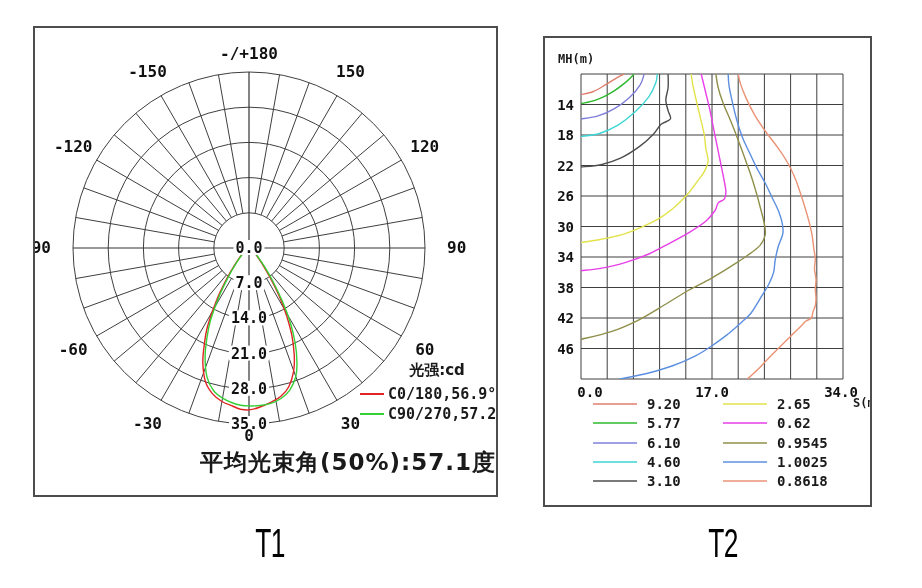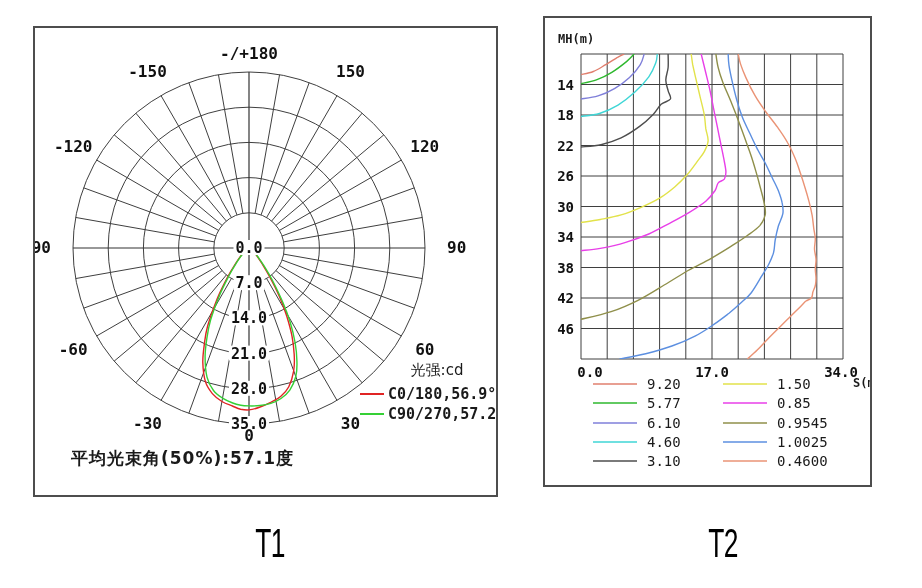--- a/index.html
+++ b/index.html
@@ -1,31 +1,31 @@
 <!DOCTYPE html>
 <html><head>
 <meta charset="utf-8">
 <style>
   html,body{margin:0;padding:0;background:#ffffff;}
   body{width:922px;height:588px;position:relative;overflow:hidden;
        font-family:"DejaVu Sans Mono","Liberation Mono",monospace;color:#1a1a1a;}
   .panel{position:absolute;background:#fff;border:2px solid #4d4d4d;overflow:hidden;}
   #t1-panel{left:33px;top:26px;width:461px;height:467px;}
-  #t2-panel{left:543px;top:16px;width:325px;height:467px;}
+  #t2-panel{left:543px;top:36px;width:325px;height:467px;}
   svg{position:absolute;left:0;top:0;}
   .t1-legend-title{position:absolute;left:352px;top:333px;width:100px;text-align:center;
-       font-size:15px;font-weight:normal;font-family:"DejaVu Sans",sans-serif;}
+       font-size:15px;font-weight:bold;font-family:"DejaVu Sans",sans-serif;}
   .t1-legend-row{position:absolute;left:325px;height:16px;white-space:nowrap;
        font-size:15px;font-weight:bold;}
   .t1-legend-row .sw{display:inline-block;width:24px;height:2px;vertical-align:4px;margin-right:4px;}
-  .t1-footer{position:absolute;left:0;right:0;top:419px;text-align:left;
-       font-size:17px;font-weight:bold;font-family:"DejaVu Sans",sans-serif;letter-spacing:1px;padding-left:36px;}
+  .t1-footer{position:absolute;left:0;right:0;top:419px;text-align:right;
+       font-size:23px;font-weight:bold;font-family:"DejaVu Sans",sans-serif;letter-spacing:1px;padding-left:36px;}
   .t2-ylabel{position:absolute;left:13px;top:14px;font-size:12px;font-weight:bold;}
   .t2-xlabel{position:absolute;left:284px;top:358px;font-size:12px;font-weight:bold;margin-left:24px;}
-  .t2-legend-row{position:absolute;height:16px;white-space:nowrap;font-size:14px;font-weight:normal;}
+  .t2-legend-row{position:absolute;height:16px;white-space:nowrap;font-size:14px;font-weight:bold;}
   .t2-legend-row .sw{display:inline-block;width:44px;height:2px;vertical-align:4px;margin-right:10px;}
   .caption{position:absolute;top:521px;width:200px;text-align:center;color:#000;
        font-family:"Liberation Sans","DejaVu Sans",sans-serif;font-size:40px;font-weight:400;
        transform:scaleX(0.66);letter-spacing:-1px;}
   #caption-t1{left:170px;}
   #caption-t2{left:623px;}
 </style>
 </head>
 <body>
 
@@ -160,22 +160,22 @@
       <text x="167" y="359" text-anchor="middle" font-size="14" font-weight="bold" fill="#111">17.0</text>
       <text x="296" y="359" text-anchor="middle" font-size="14" font-weight="bold" fill="#111">34.0</text>
     </svg>
   <div class="t2-xlabel">S(m)</div>
   <div id="t2-legend">
       <div class="t2-legend-row" style="top: 358px; left: 48px;"><span class="sw" style="background: rgb(224, 127, 110); opacity: 0.75;"></span><span>9.20</span></div>
       <div class="t2-legend-row" style="top: 377.3px; left: 48px;"><span class="sw" style="background: rgb(46, 184, 46); opacity: 0.75;"></span><span>5.77</span></div>
       <div class="t2-legend-row" style="top: 396.6px; left: 48px;"><span class="sw" style="background: rgb(127, 127, 217); opacity: 0.75;"></span><span>6.10</span></div>
       <div class="t2-legend-row" style="top: 415.9px; left: 48px; text-align: right;"><span class="sw" style="background: rgb(63, 214, 214); opacity: 0.75;"></span><span>4.60</span></div>
       <div class="t2-legend-row" style="top: 435.2px; left: 48px; text-align: right;"><span class="sw" style="background: rgb(77, 77, 77); opacity: 0.75;"></span><span>3.10</span></div>
-      <div class="t2-legend-row" style="top: 358px; left: 178px;"><span class="sw" style="background: rgb(226, 226, 74); opacity: 0.75;"></span><span>1.50</span></div>
-      <div class="t2-legend-row" style="top: 377.3px; left: 178px;"><span class="sw" style="background: rgb(232, 63, 232); opacity: 0.75;"></span><span>0.85</span></div>
+      <div class="t2-legend-row" style="top: 358px; left: 178px;"><span class="sw" style="background: rgb(226, 226, 74); opacity: 0.75;"></span><span>2.65</span></div>
+      <div class="t2-legend-row" style="top: 377.3px; left: 178px;"><span class="sw" style="background: rgb(232, 63, 232); opacity: 0.75;"></span><span>0.62</span></div>
       <div class="t2-legend-row" style="top: 396.6px; left: 178px;"><span class="sw" style="background: rgb(143, 143, 74); opacity: 0.75;"></span><span>0.9545</span></div>
       <div class="t2-legend-row" style="top: 415.9px; left: 178px;"><span class="sw" style="background: rgb(92, 143, 224); opacity: 0.75;"></span><span>1.0025</span></div>
-      <div class="t2-legend-row" style="top: 435.2px; left: 178px;"><span class="sw" style="background: rgb(234, 147, 117); opacity: 0.75;"></span><span>0.4600</span></div>
+      <div class="t2-legend-row" style="top: 435.2px; left: 178px;"><span class="sw" style="background: rgb(234, 147, 117); opacity: 0.75;"></span><span>0.8618</span></div>
     </div>
 </div>
 
 <div id="caption-t1" class="caption">T1</div>
 <div id="caption-t2" class="caption">T2</div>
 
 </body></html>

